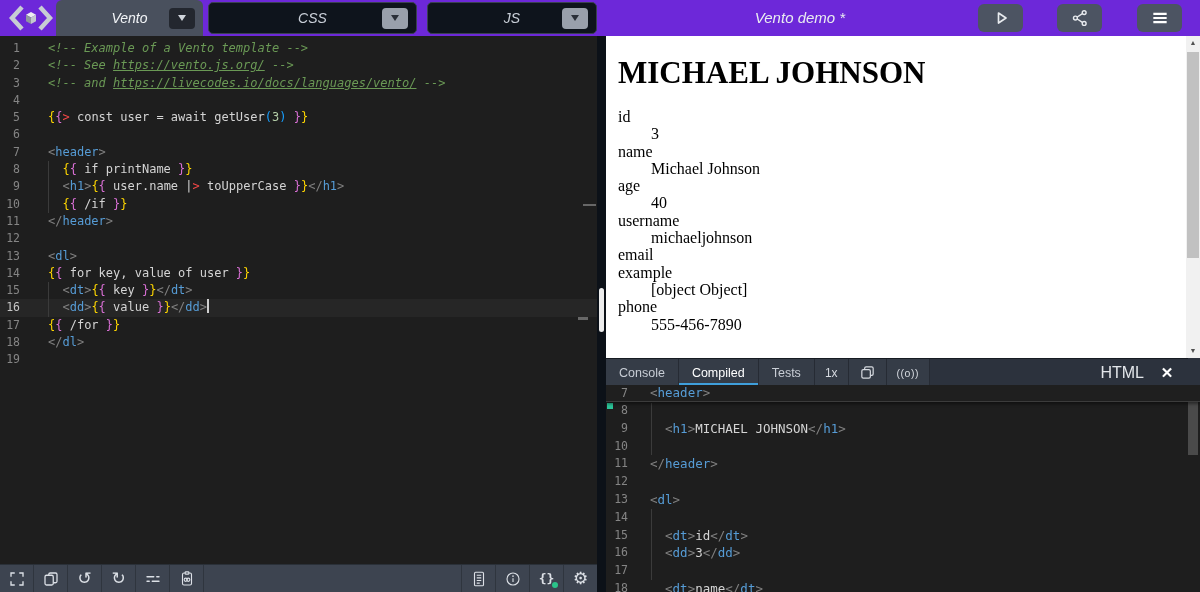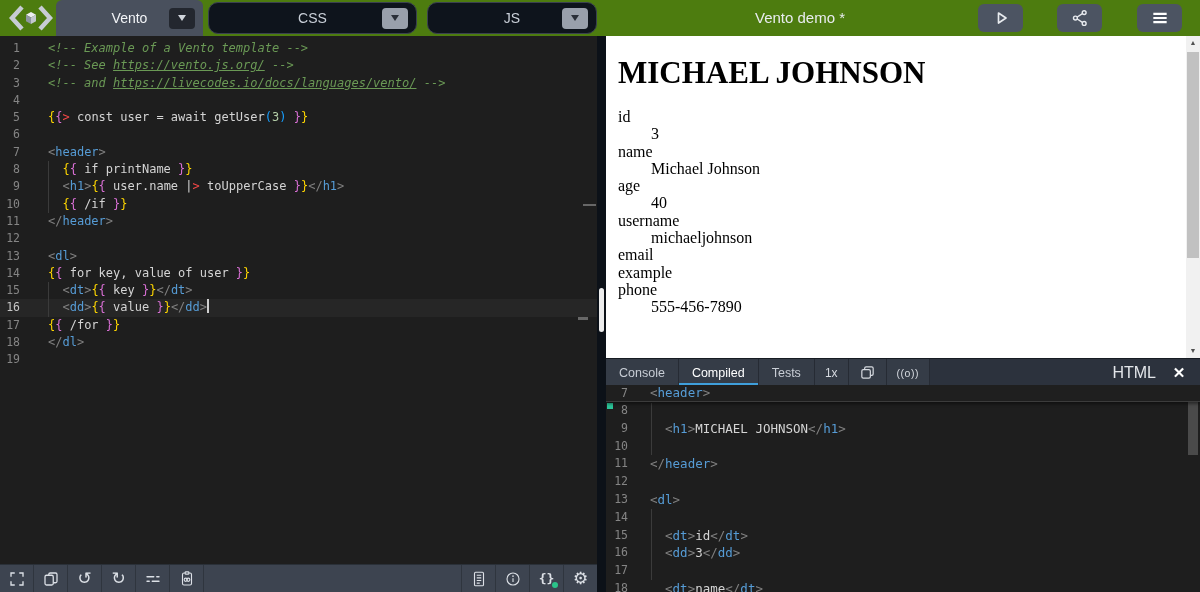--- a/index.html
+++ b/index.html
@@ -1,28 +1,28 @@
 <!DOCTYPE html>
 <html><head>
 <meta charset="utf-8">
 <style>
   html,body{margin:0;padding:0;width:1200px;height:592px;overflow:hidden;background:#0c1118;
             font-family:"Liberation Sans",sans-serif;-webkit-font-smoothing:antialiased;}
   .screen{position:absolute;inset:0;width:1200px;height:592px;}
 
   
-  .topbar{position:absolute;left:0;top:0;width:1200px;height:36px;background:#4d7c0f;border-bottom:1px solid #090d12;}
+  .topbar{position:absolute;left:0;top:0;width:1200px;height:36px;background:#6d28d9;border-bottom:1px solid #090d12;font-style:italic;}
   .logo{position:absolute;left:9px;top:5px;width:44px;height:26px;cursor:pointer;}
   .editor-tabs{position:absolute;left:56px;top:0;height:36px;display:flex;align-items:flex-start;}
   .tab{position:relative;box-sizing:border-box;display:flex;align-items:center;justify-content:center;cursor:pointer;}
   .tab:nth-child(1){width:147px;}
   .tab:nth-child(2){width:209px;margin-left:5px;}
   .tab:nth-child(3){width:170px;margin-left:10px;}
   .tab.active{height:36px;background:#49505d;border-radius:6px 6px 0 0;}
-  .tab:not(.active){height:32px;margin-top:2px;background:#0e141c;border:1px solid #3a4150;border-radius:10px;}
+  .tab:not(.active){height:32px;margin-top:2px;background:#0e141c;border:1px solid #3a4150;border-radius:5px;}
   .tab-label{font-size:14px;color:#c9cfd8;}
   .tab.active .tab-label{color:#f2f4f7;}
   .tab-dd{position:absolute;right:8px;width:26px;height:21px;border:none;border-radius:4px;
           display:flex;align-items:center;justify-content:center;cursor:pointer;padding:0;}
   .tab.active .tab-dd{background:#23272f;color:#d0d5dc;}
   .tab:not(.active) .tab-dd{background:#99a0ab;color:#2a2f38;}
   .tri{width:0;height:0;border-left:4.5px solid transparent;border-right:4.5px solid transparent;border-top:6px solid currentColor;}
   .title{position:absolute;left:600px;top:0;width:400px;height:36px;line-height:36px;text-align:center;
          color:#e9ecf0;font-size:15px;cursor:pointer;}
   .act{position:absolute;top:4px;width:45px;height:28px;background:#4c5462;border:none;border-radius:6px;
@@ -68,21 +68,21 @@
   .preview-content dl{margin:17px 0 0 0;font-size:16px;line-height:17.3px;}
   .preview-content dt{margin:0;}
   .preview-content dd{margin:0 0 0 33px;}
   .pv-scrollbar{position:absolute;right:0;top:0;width:14px;height:322px;background:#f1f1f1;}
   .pv-up,.pv-down{position:absolute;left:0;width:14px;height:14px;text-align:center;font-size:7px;line-height:14px;color:#505050;cursor:pointer;}
   .pv-up{top:0;}.pv-down{bottom:0;}
   .pv-thumb{position:absolute;left:1px;top:16px;width:12px;height:206px;background:#c1c1c1;cursor:pointer;}
 
   
   .tools-pane{position:absolute;left:606px;top:358px;width:594px;height:234px;background:#2c323d;}
-  .tools-bar{position:absolute;left:0;top:0;right:0;height:27px;background:#2c323d;border-top:1px solid #161b22;
+  .tools-bar{position:absolute;left:0;top:0;right:12px;height:27px;background:#2c323d;border-top:1px solid #161b22;
              display:flex;align-items:stretch;}
   #tools-tabs{display:flex;}
   .tool-tab{position:relative;padding:0 13px;background:#353c47;border:none;border-right:1px solid #262b34;
             color:#c8cdd5;font-size:12.5px;cursor:pointer;font-family:"Liberation Sans",sans-serif;}
   .tool-tab.active{color:#ffffff;}
   .tool-tab.active::after{content:"";position:absolute;left:0;right:0;bottom:0;height:3px;background:#3f9fdb;}
   .tool-btn{padding:12px 10px;background:#353c47;border:none;border-right:1px solid #262b34;color:#d6dae0;
             font-size:12px;cursor:pointer;display:flex;align-items:center;justify-content:center;}
   .broadcast-txt{font-size:10.5px;letter-spacing:.5px;color:#d6dae0;}
   .mode-label{position:absolute;right:44px;top:0;line-height:27px;color:#e3e6ea;font-size:16px;}
@@ -209,20 +209,21 @@
           <dt>id</dt>
           <dd>3</dd>
           <dt>name</dt>
           <dd>Michael Johnson</dd>
           <dt>age</dt>
           <dd>40</dd>
           <dt>username</dt>
           <dd>michaeljohnson</dd>
           <dt>email</dt>
           <dt>example</dt>
+          <dd>[object Object]</dd>
           <dt>phone</dt>
           <dd>555-456-7890</dd>
         </dl>
     </div>
     <div class="pv-scrollbar">
       <div class="pv-up">▲</div>
       <div class="pv-thumb"></div>
       <div class="pv-down">▼</div>
     </div>
   </div>

